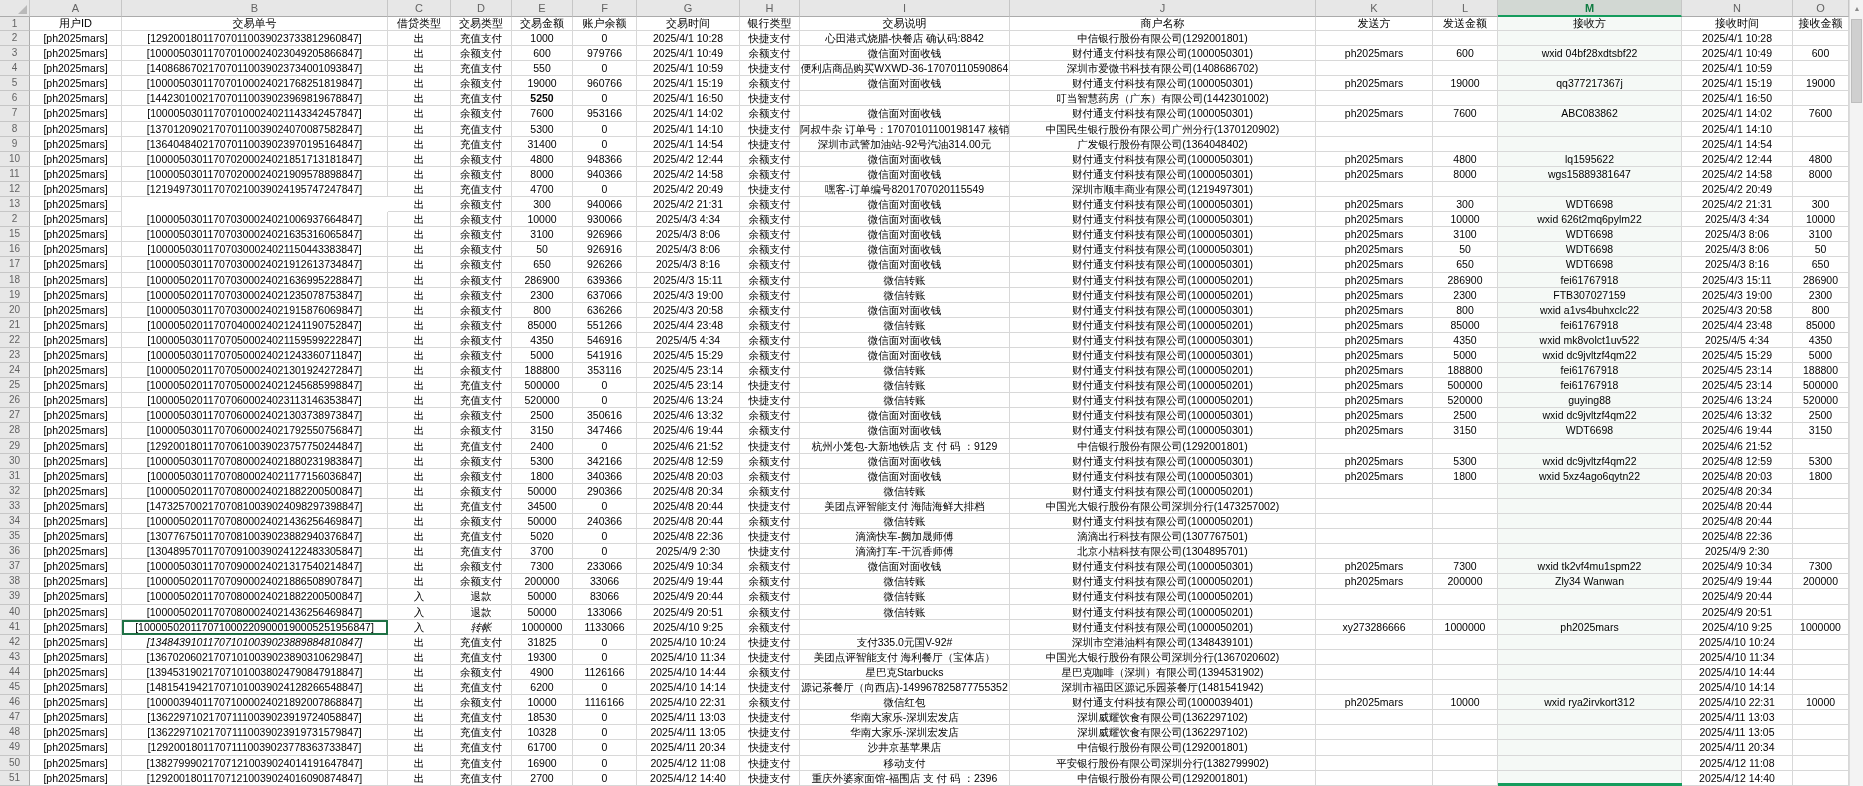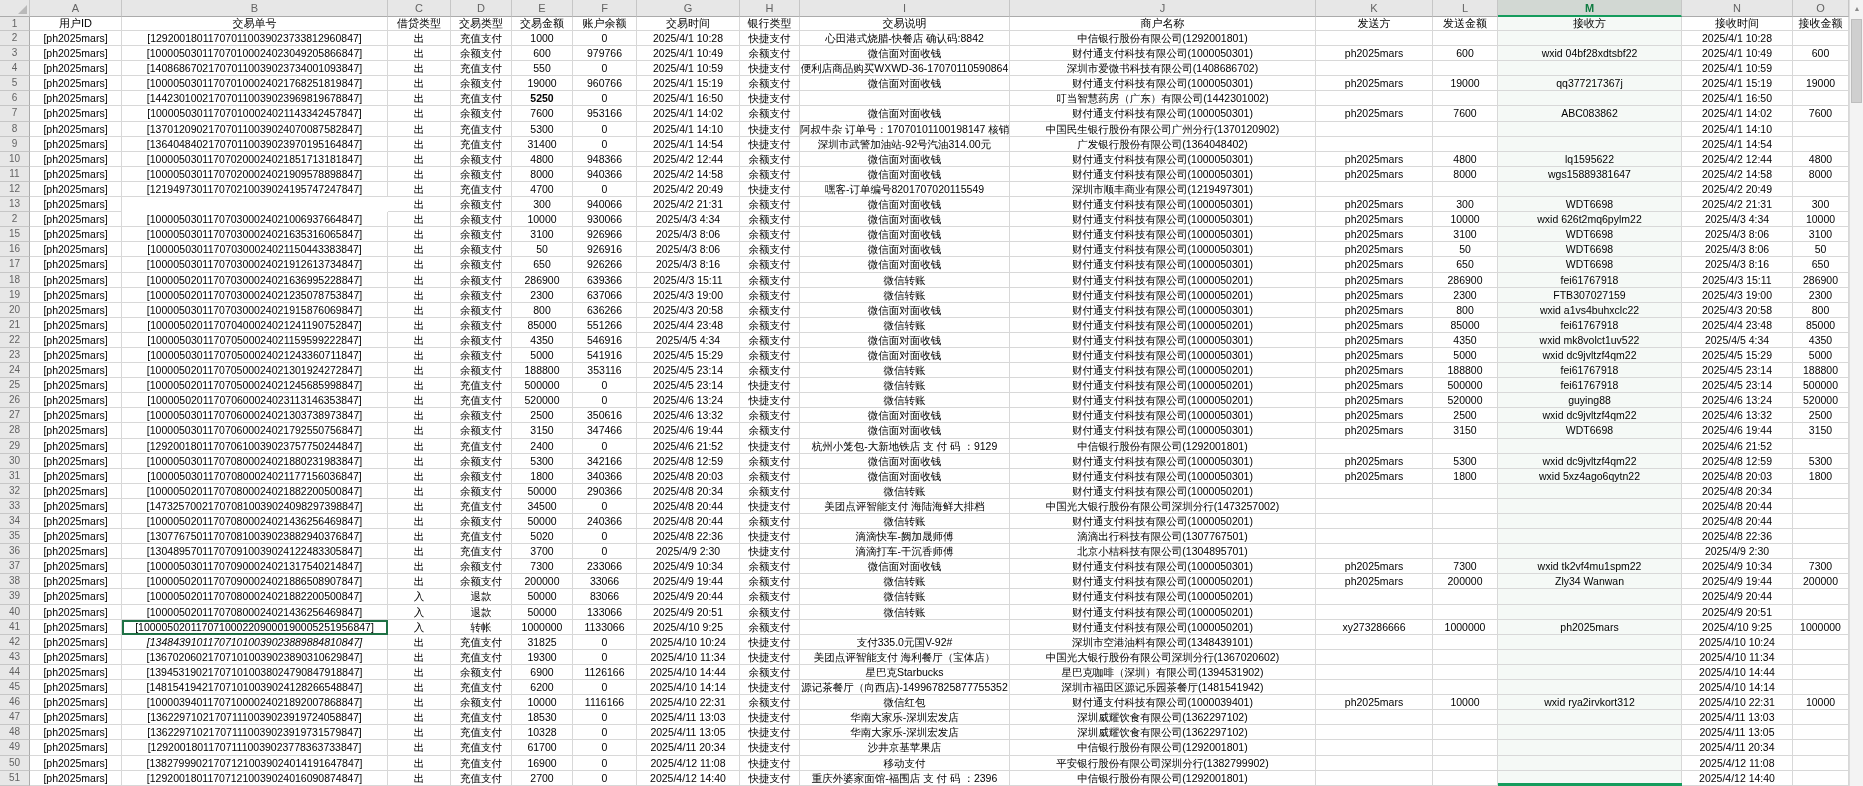--- a/index.html
+++ b/index.html
@@ -773,21 +773,21 @@
         <div class="cell" style="width: 65px;"></div>
         <div class="cell sel-cell" style="width: 184px;"></div>
         <div class="cell" style="width: 111px;">2025/4/9 20:51</div>
         <div class="cell" style="width: 56px;"></div>
       </div>
       <div class="row">
         <div class="rownum" style="width: 30px;">41</div>
         <div class="cell" style="width: 92px;">[ph2025mars]</div>
         <div class="cell active-cell" style="width: 266px;">[1000050201170710002209000190005251956847]</div>
         <div class="cell" style="width: 63px;">入</div>
-        <div class="cell" style="width: 61px;">转帐</div>
+        <div class="cell" style="width: 61px; font-style: italic;">转帐</div>
         <div class="cell" style="width: 61px;">1000000</div>
         <div class="cell" style="width: 64px;">1133066</div>
         <div class="cell" style="width: 103px;">2025/4/10 9:25</div>
         <div class="cell" style="width: 60px;">余额支付</div>
         <div class="cell" style="width: 210px;"></div>
         <div class="cell" style="width: 306px;">财付通支付科技有限公司(1000050201)</div>
         <div class="cell" style="width: 117px;">xy273286666</div>
         <div class="cell" style="width: 65px;">1000000</div>
         <div class="cell sel-cell" style="width: 184px;">ph2025mars</div>
         <div class="cell" style="width: 111px;">2025/4/10 9:25</div>
@@ -828,21 +828,21 @@
         <div class="cell sel-cell" style="width: 184px;"></div>
         <div class="cell" style="width: 111px;">2025/4/10 11:34</div>
         <div class="cell" style="width: 56px;"></div>
       </div>
       <div class="row">
         <div class="rownum" style="width: 30px;">44</div>
         <div class="cell" style="width: 92px;">[ph2025mars]</div>
         <div class="cell" style="width: 266px;">[139453190217071010038024790847918847]</div>
         <div class="cell" style="width: 63px;">出</div>
         <div class="cell" style="width: 61px;">余额支付</div>
-        <div class="cell" style="width: 61px;">6900</div>
+        <div class="cell" style="width: 61px;">4900</div>
         <div class="cell" style="width: 64px;">1126166</div>
         <div class="cell" style="width: 103px;">2025/4/10 14:44</div>
         <div class="cell" style="width: 60px;">余额支付</div>
         <div class="cell" style="width: 210px;">星巴克Starbucks</div>
         <div class="cell" style="width: 306px;">星巴克咖啡（深圳）有限公司(1394531902)</div>
         <div class="cell" style="width: 117px;"></div>
         <div class="cell" style="width: 65px;"></div>
         <div class="cell sel-cell" style="width: 184px;"></div>
         <div class="cell" style="width: 111px;">2025/4/10 14:44</div>
         <div class="cell" style="width: 56px;"></div>

